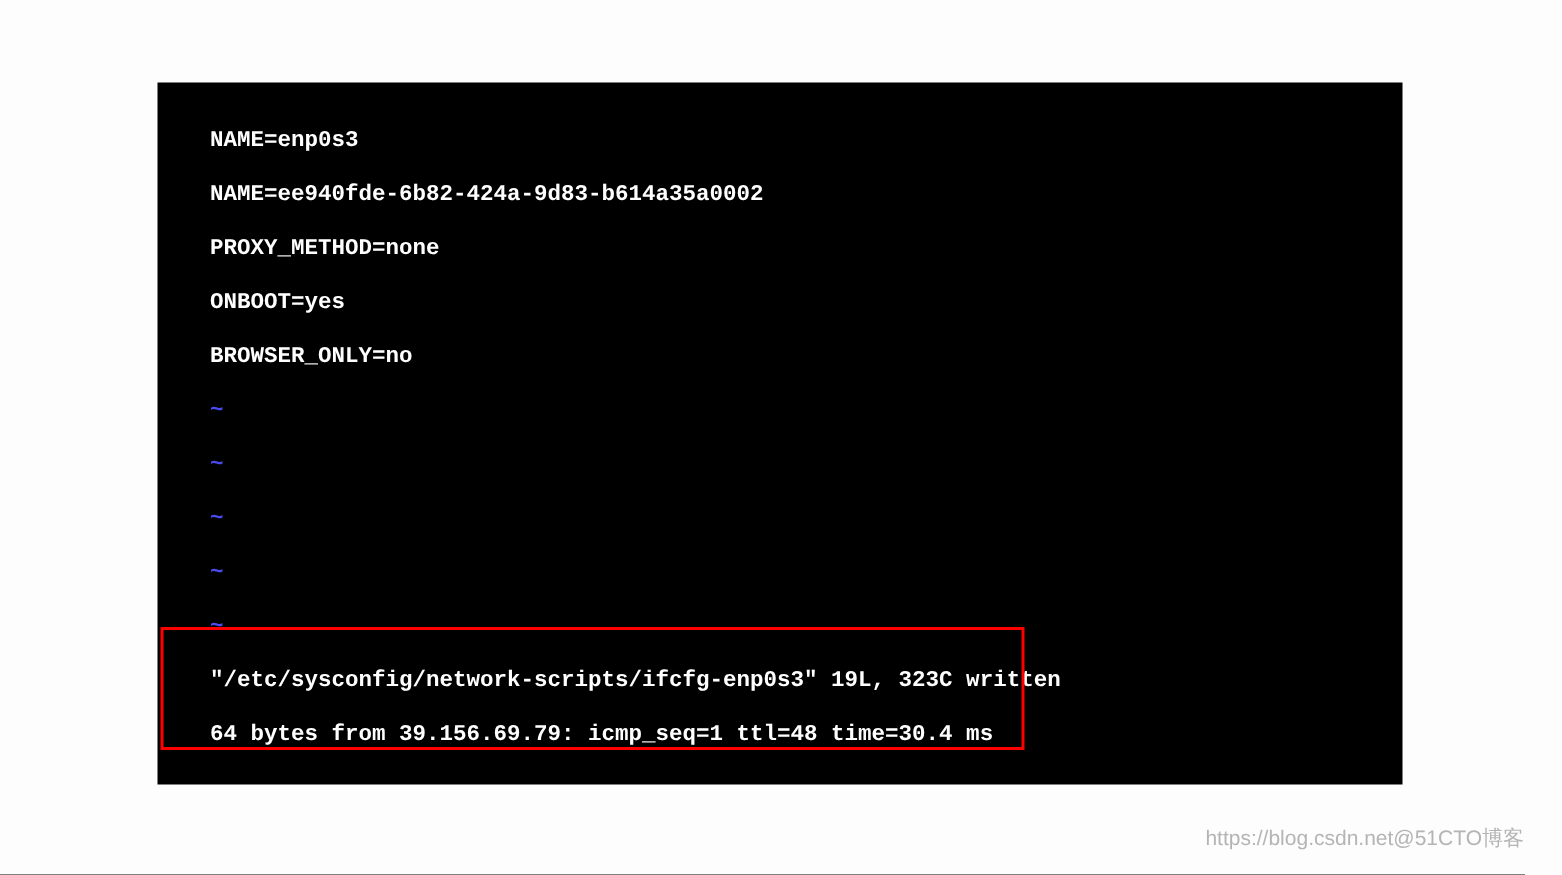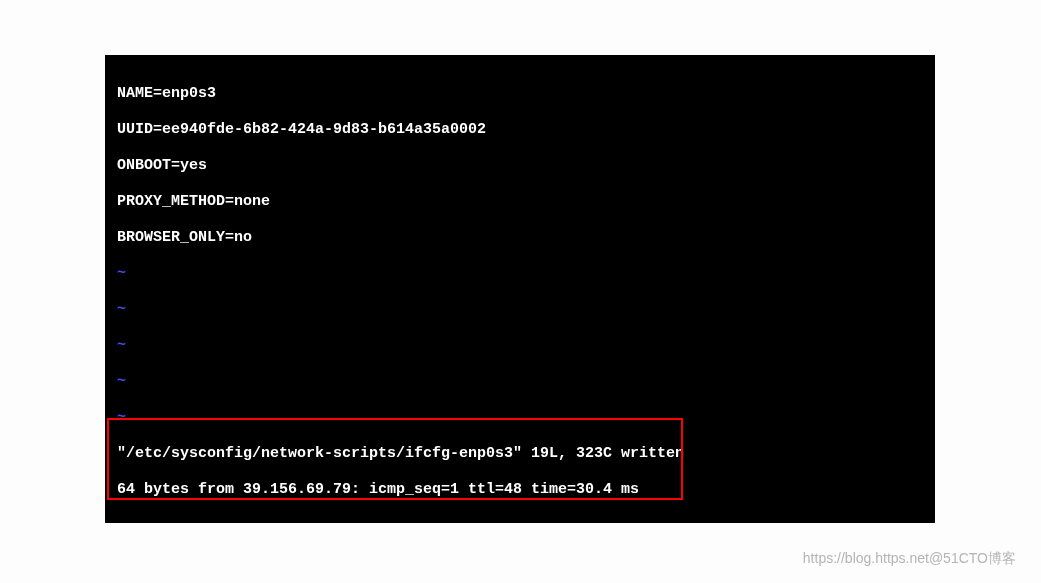--- a/index.html
+++ b/index.html
@@ -21,21 +21,21 @@
     background: #000000;
     color: #ffffff;
     font-size: 15px;
     line-height: 18px;
     font-weight: bold;
     padding: 12px 0 0 12px;
     box-sizing: border-box;
     letter-spacing: 0px;
     white-space: pre;
   }
-  .line { display: block; }
+  .line { display: block; margin-left: 23px; }
   .tilde { color: #4a4af0; }
   .redbox {
     position: absolute;
     border: 2px solid #ff0000;
     pointer-events: none;
   }
   .watermark {
     position: absolute;
     right: 25px;
     bottom: 15px;
@@ -43,23 +43,23 @@
     font-family: sans-serif;
     font-size: 14px;
     font-weight: normal;
   }
 </style>
 </head>
 <body>
 
 <div class="terminal">
 <span class="line">NAME=enp0s3</span>
-<span class="line">UUID=ee940fde-6b82-424a-9d83-b614a35a0002</span>
+<span class="line">NAME=ee940fde-6b82-424a-9d83-b614a35a0002</span>
+<span class="line">PROXY_METHOD=none</span>
 <span class="line">ONBOOT=yes</span>
-<span class="line">PROXY_METHOD=none</span>
 <span class="line">BROWSER_ONLY=no</span>
 <span class="line tilde">~</span>
 <span class="line tilde">~</span>
 <span class="line tilde">~</span>
 <span class="line tilde">~</span>
 <span class="line tilde">~</span>
 <span class="line">"/etc/sysconfig/network-scripts/ifcfg-enp0s3" 19L, 323C written</span>
 <span class="line">64 bytes from 39.156.69.79: icmp_seq=1 ttl=48 time=30.4 ms</span>
 
 <span class="line"></span>
@@ -68,13 +68,13 @@
 
 
 
 
 
 
 </div>
 
 <div class="redbox" style="left:107px; top:418px; width:572px; height:78px;"></div>
 
-<div class="watermark">https://blog.https.net@51CTO博客</div>
+<div class="watermark">https://blog.csdn.net@51CTO博客</div>
 
 </body></html>

